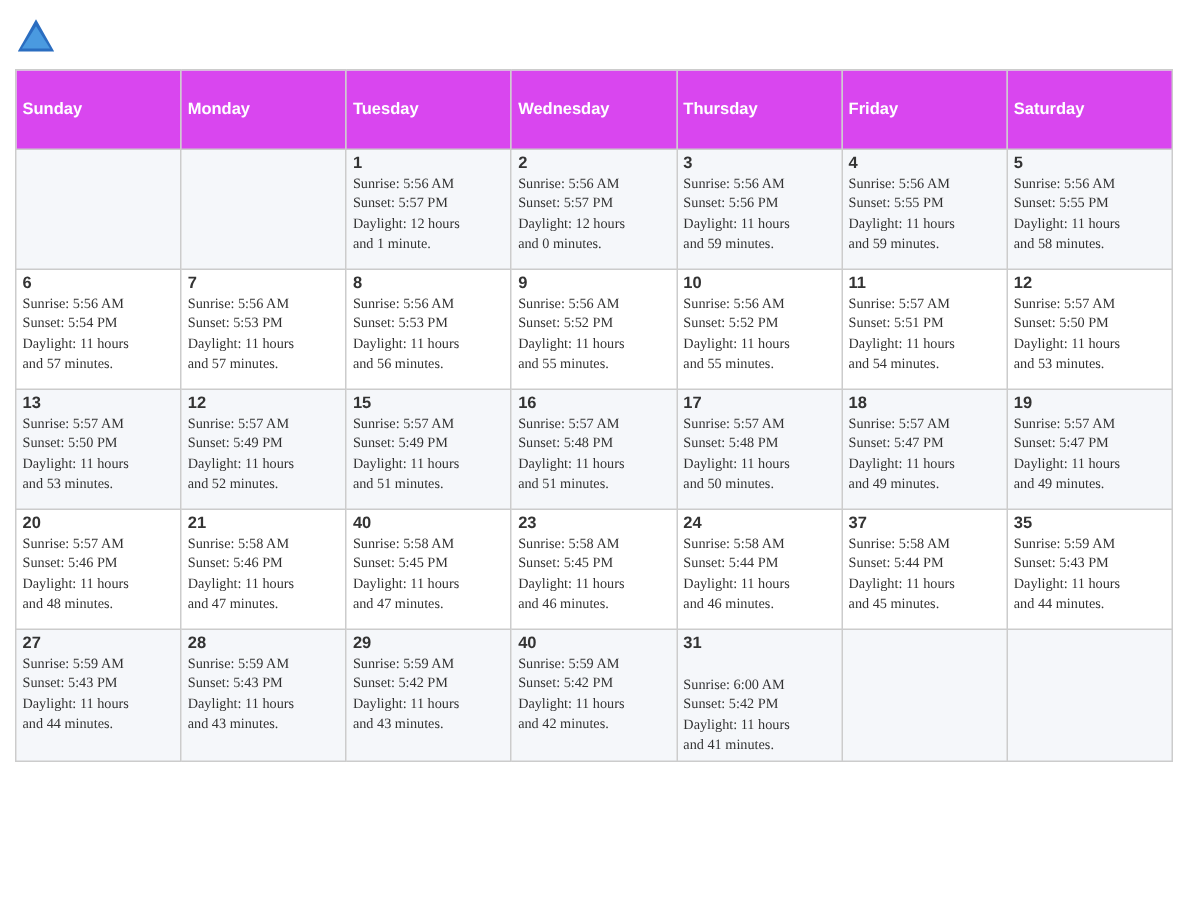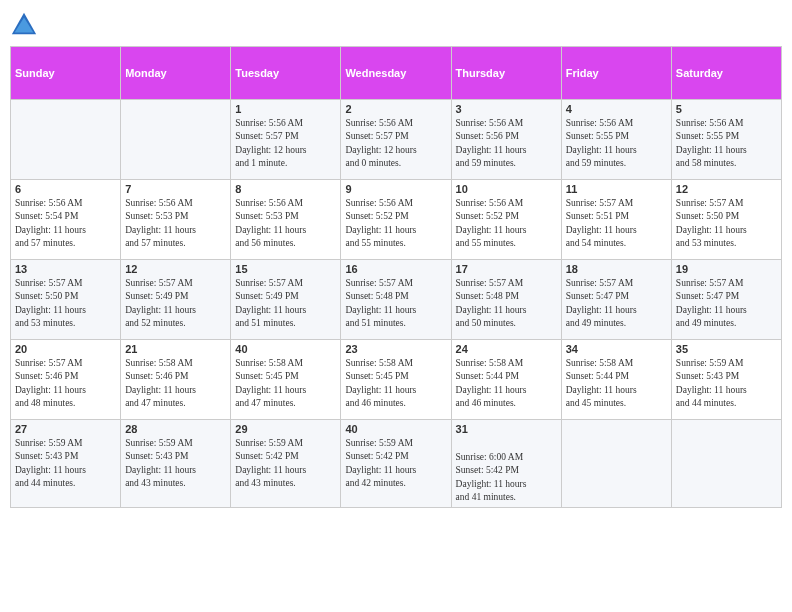--- a/index.html
+++ b/index.html
@@ -287,21 +287,21 @@
 and 46 minutes.</div>
         </td>
         <td>
           <span class="day-number">24</span>
           <div class="day-info" style="white-space: pre-line;">Sunrise: 5:58 AM
 Sunset: 5:44 PM
 Daylight: 11 hours
 and 46 minutes.</div>
         </td>
         <td>
-          <span class="day-number">34</span>
+          <span class="day-number">37</span>
           <div class="day-info" style="white-space: pre-line;">Sunrise: 5:58 AM
 Sunset: 5:44 PM
 Daylight: 11 hours
 and 45 minutes.</div>
         </td>
         <td>
           <span class="day-number">35</span>
           <div class="day-info" style="white-space: pre-line;">Sunrise: 5:59 AM
 Sunset: 5:43 PM
 Daylight: 11 hours

